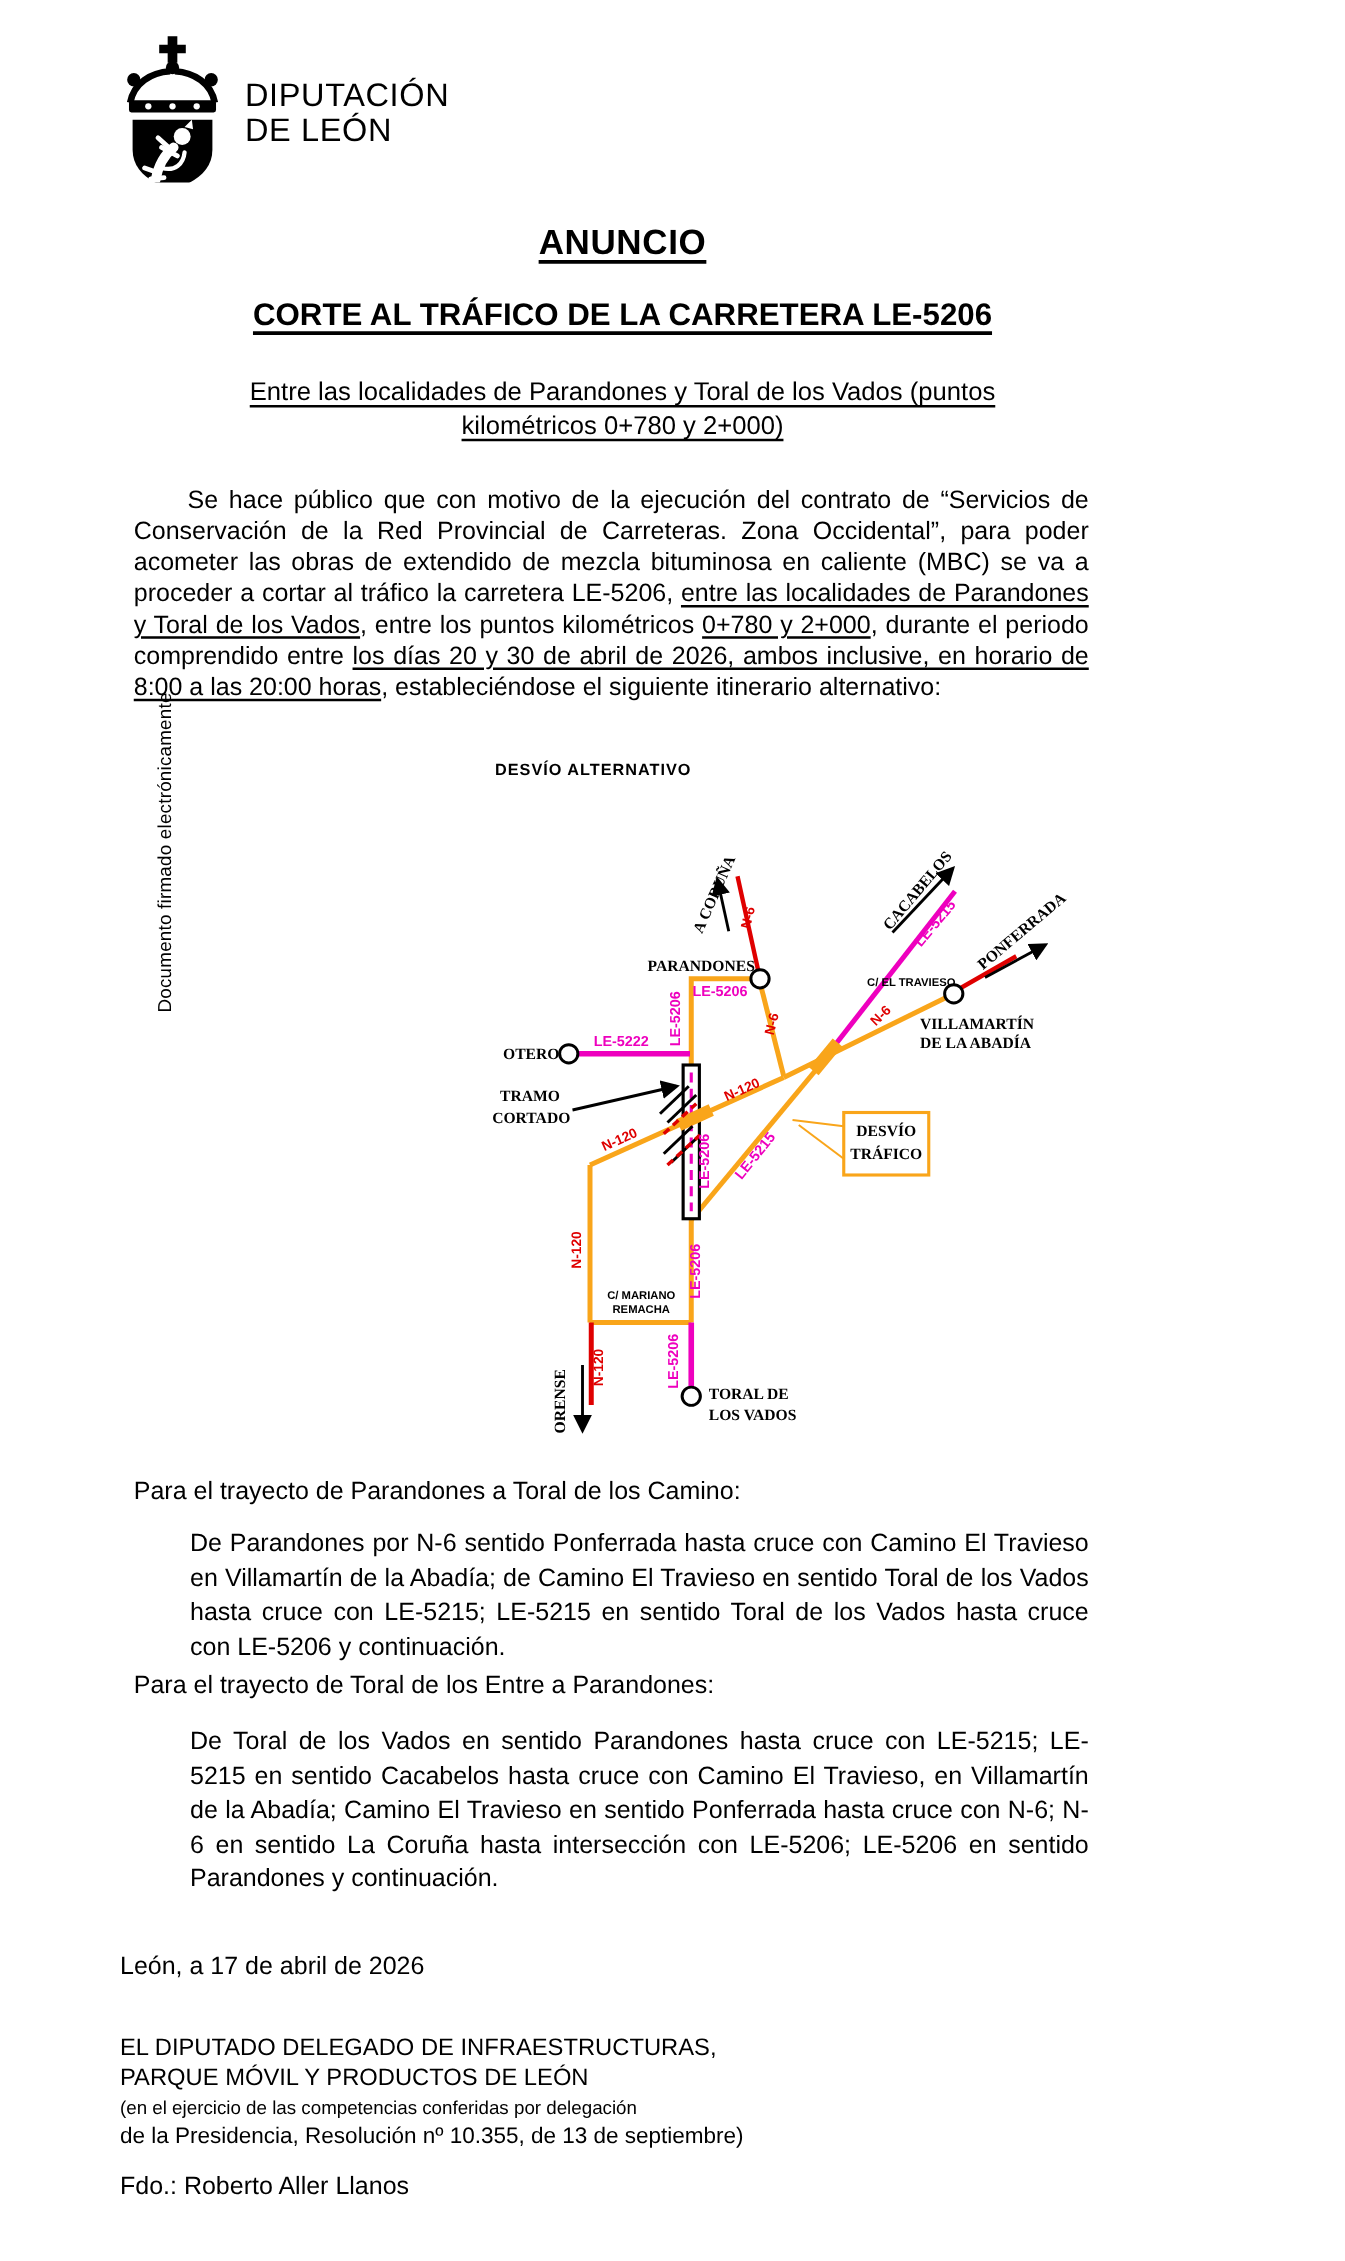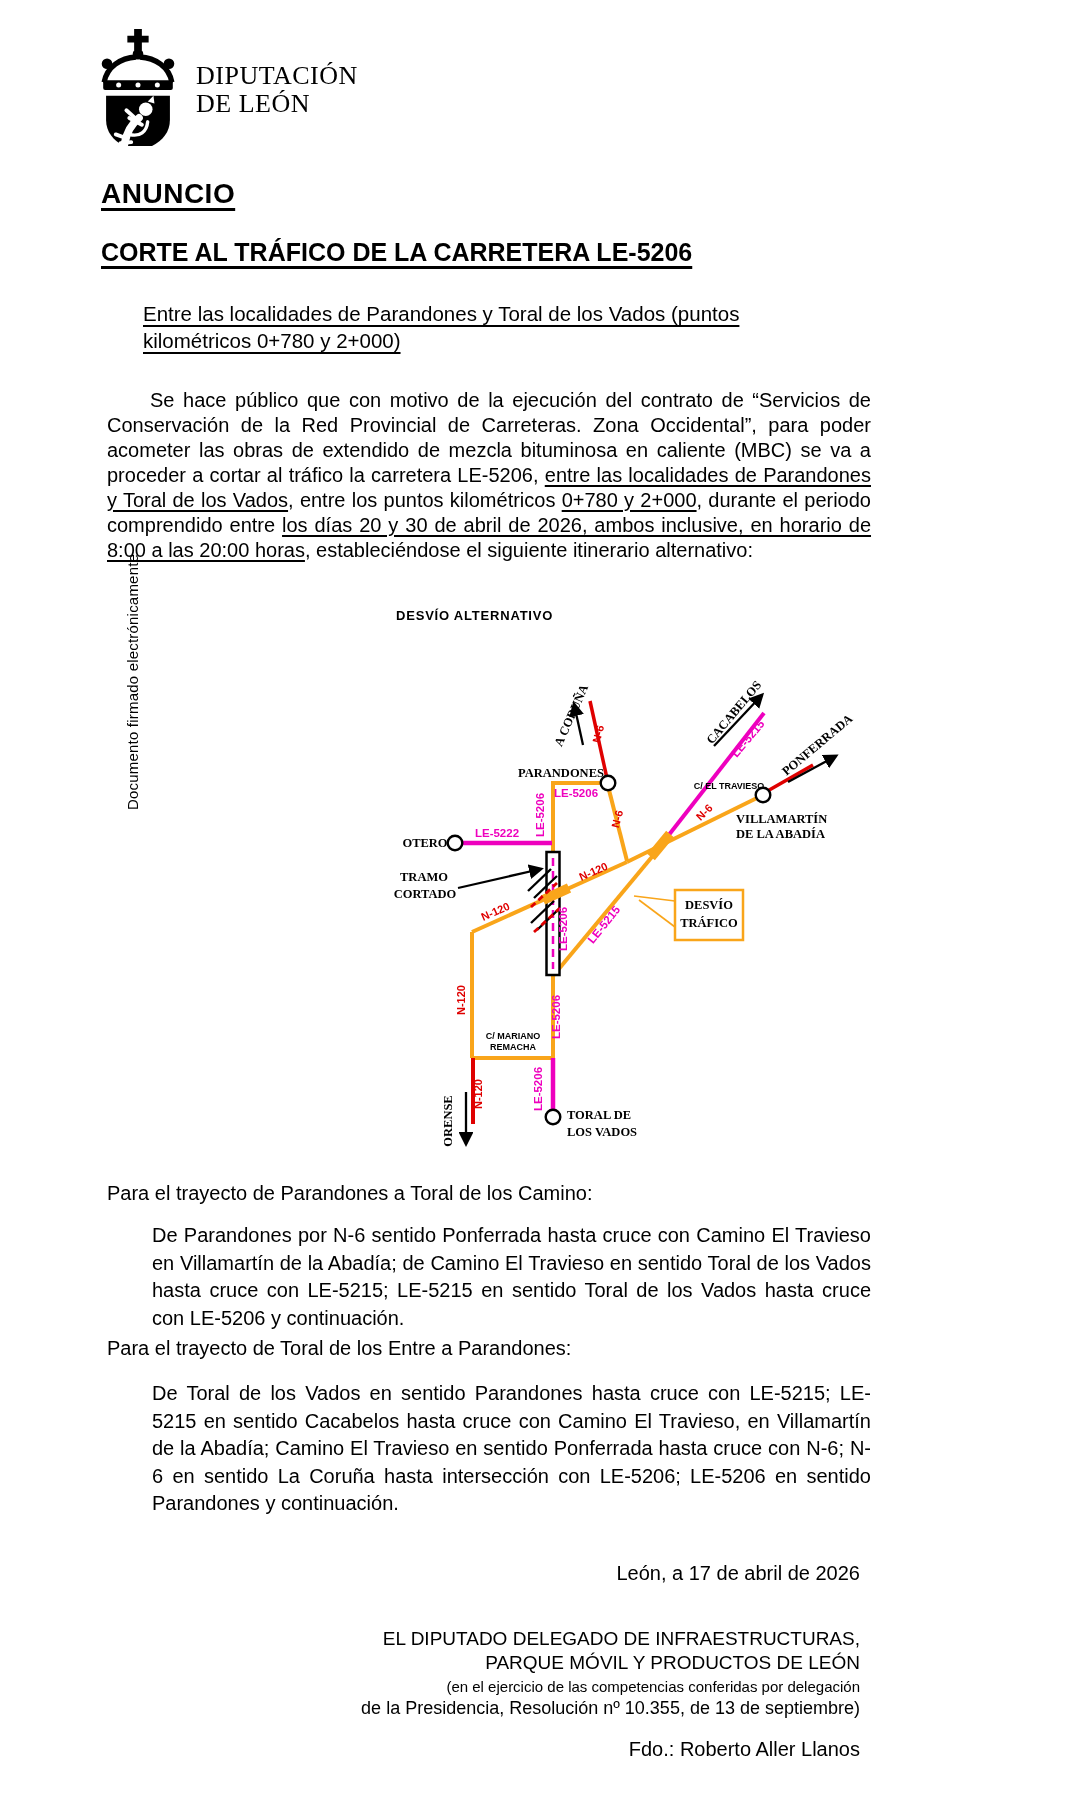--- a/index.html
+++ b/index.html
@@ -4,26 +4,26 @@
 <style>
   * { margin:0; padding:0; box-sizing:border-box; }
   html,body { background:#ffffff; }
   body {
     width:1076px; height:1809px; position:relative;
     font-family:"Liberation Sans", sans-serif; color:#000;
     overflow:hidden;
   }
 
   
-  .logo-row { position:absolute; left:94px; top:28px; display:flex; align-items:flex-start;font-family:Liberation Serif, serif; }
+  .logo-row { position:absolute; left:94px; top:28px; display:flex; align-items:flex-start; }
   .logo-emblem { width:88px; height:118px; }
   .logo-text { margin-left:14px; margin-top:34px; font-size:26px; letter-spacing:0.5px; line-height:28px; color:#000; }
 
   
-  .h-wrap { position:absolute; left:101px; width:764px; }
+  .h-wrap { position:absolute; left:116px; width:764px; text-align:center; }
   .h1 { top:178px; font-size:28px; font-weight:bold; letter-spacing:0.5px; }
   .h2 { top:238px; font-size:25px; font-weight:bold; }
   .h3 { top:300px; font-size:20.5px; font-weight:normal; line-height:27px; }
   .h3-inner { max-width:680px; margin:0 auto; text-decoration:underline; text-underline-offset:4px; text-decoration-thickness:1.5px; }
   .u-thick { text-decoration:underline; text-underline-offset:5px; text-decoration-thickness:2.5px; }
 
   
   .body-par {
     position:absolute; left:107px; width:764px;
     font-size:20px; line-height:25px; text-align:justify;
@@ -43,21 +43,21 @@
   
   .map-svg { position:absolute; left:385px; top:580px; width:480px; height:580px; }
   .map-svg text { font-weight:bold; }
   .pl { font-family:"Liberation Serif", serif; font-size:12.5px; fill:#000; }
   .pl-sm { font-family:"Liberation Sans", sans-serif; font-size:9px; fill:#000; }
   .rs { font-family:"Liberation Sans", sans-serif; font-size:11.5px; }
   .rs-red { font-family:"Liberation Sans", sans-serif; font-size:11px; }
   .map-title { font-family:"Liberation Sans", sans-serif; font-size:13px; letter-spacing:0.8px; fill:#000; }
 
   
-  .f-line { position:absolute; left:96px; width:764px; text-align:right; }
+  .f-line { position:absolute; left:96px; width:764px; text-align:left; }
   .f-date { top:1562px; font-size:20px; }
   .f-t1 { top:1628px; font-size:19px; }
   .f-t2 { top:1652px; font-size:19px; }
   .f-d1 { top:1678px; font-size:15px; }
   .f-d2 { top:1698px; font-size:18px; }
   .f-sig { top:1738px; font-size:20px; }
 </style>
 </head>
 <body>
 

